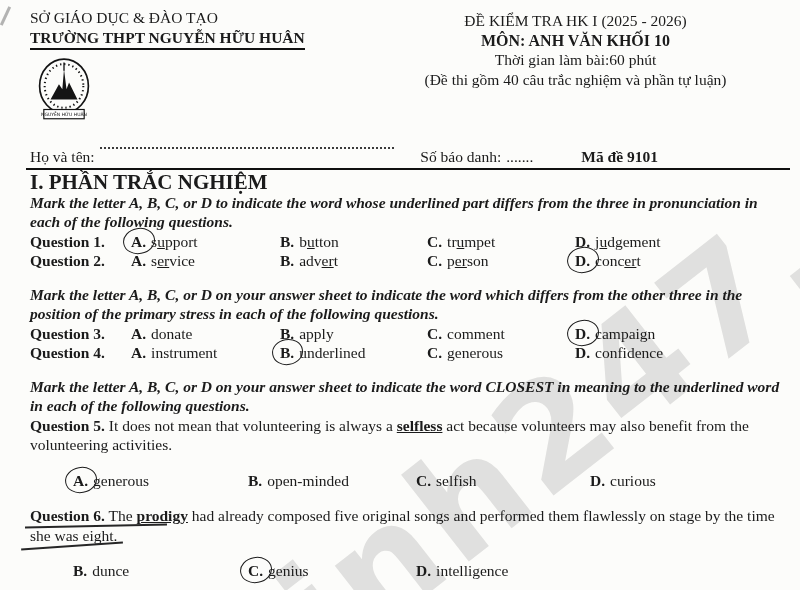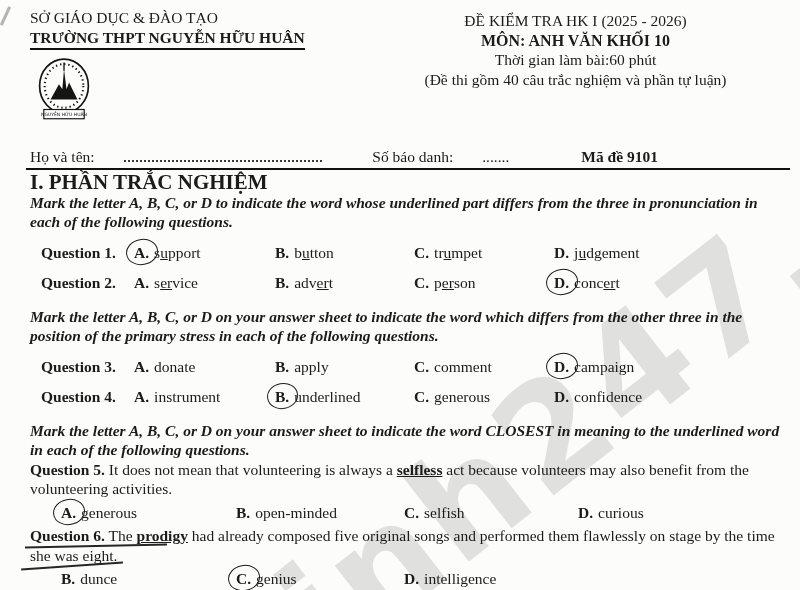--- a/index.html
+++ b/index.html
@@ -24,33 +24,33 @@
   
   .hdr { display:flex; }
   .h-left { width:335px; text-align:left; }
   .h-right { flex:1; text-align:center; padding-top:3px; }
   .h-line { margin:0; }
   .school { font-weight:700; display:inline-block; border-bottom:2.2px solid #111; padding-bottom:1px; }
   .subject { font-weight:700; font-size:16px; }
   .logo-wrap { margin-top:4px; }
 
   
-  .info-row { display:flex; align-items:flex-end; margin-top:14px;gap:24px; }
+  .info-row { display:flex; align-items:flex-start; margin-top:14px; }
   .leader { flex:1; border-bottom:2px dotted #3a3a3a; margin:0 26px 4px 5px; }
   .sbd-dots { margin-left:5px; }
   .exam-code { font-weight:700; margin-left:48px; margin-right:128px; }
   .rule { border-bottom:2.6px solid #101010; margin:2px -4px 0 -4px; }
 
   .sec-title { font-weight:700; font-size:21px; margin:3px 0 0 0; }
   .instr { font-weight:700; font-style:italic; margin:0; }
   .instr.gapped { margin-top:14px; }
   .instr.gapped2 { margin-top:16px; }
 
-  .qrow { display:grid; grid-template-columns:93px 141px 139px 140px auto; margin:11px; }
-  .orow { display:grid; grid-template-columns:175px 168px 174px auto; padding-left:27px; margin:4px; }
+  .qrow { display:grid; grid-template-columns:93px 141px 139px 140px auto; margin:0;gap:8px; }
+  .orow { display:grid; grid-template-columns:175px 168px 174px auto; padding-left:27px; margin:16px; }
   .qlabel { font-weight:700; }
   .key { font-weight:700; margin-right:5px; }
   .up { text-decoration:underline; }
   .kw { font-weight:700; text-decoration:underline; }
   .qpara { margin:0; position:relative; }
 
   
   .circled { position:relative; display:inline-block; }
   .circled::after {
     content:""; position:absolute; left:-8px; right:-9px; top:-4px; bottom:-2px;

